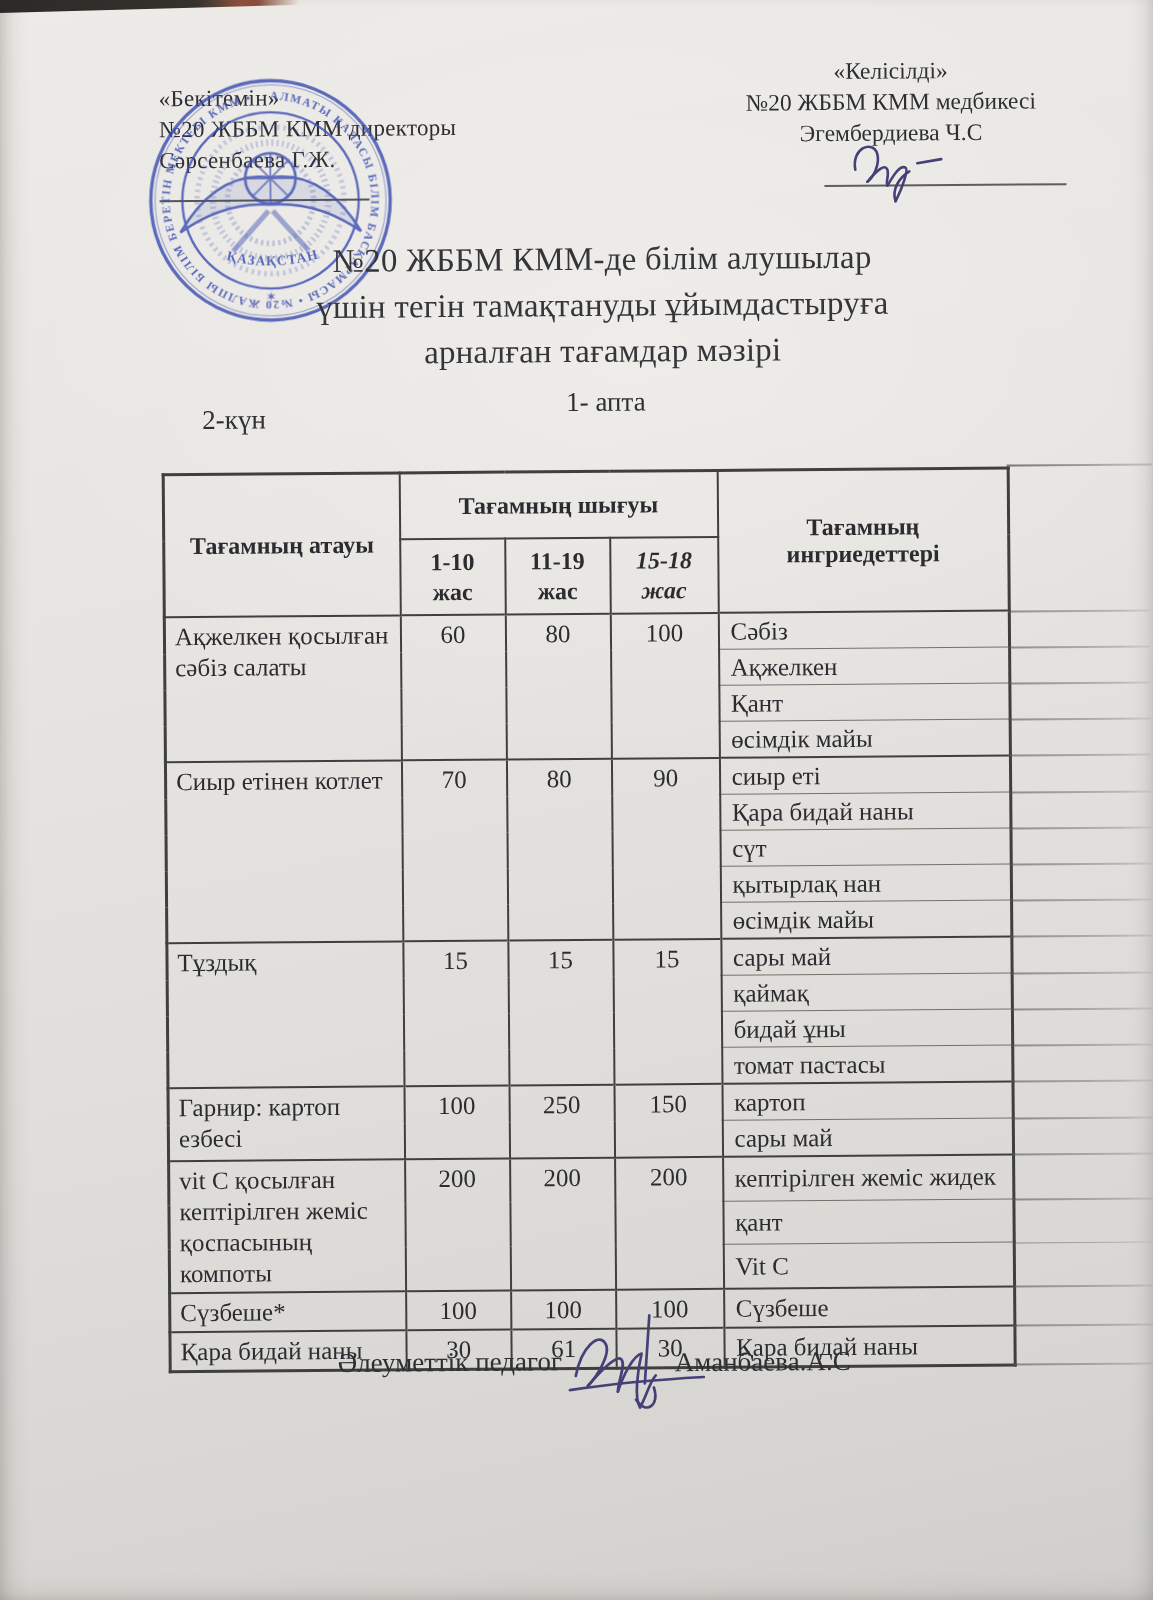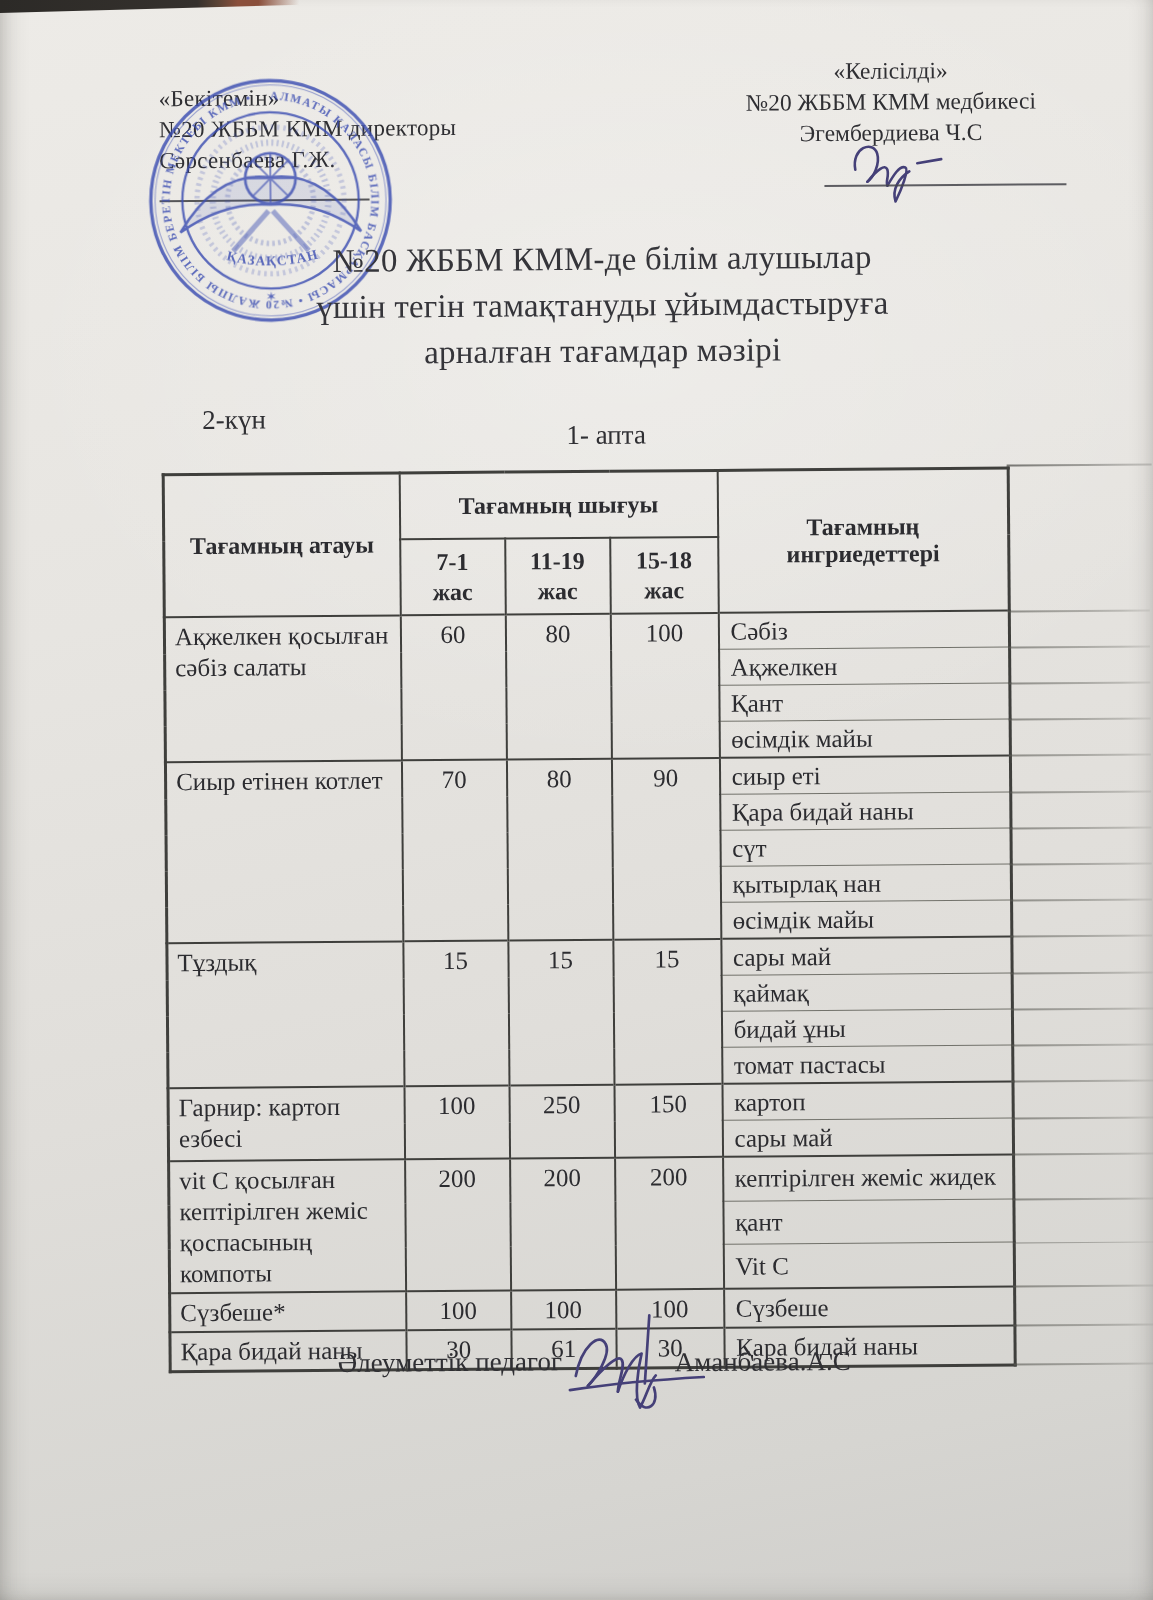--- a/index.html
+++ b/index.html
@@ -30,33 +30,33 @@
   .sig-line{position:absolute;height:2px;background:#3c3c40;opacity:.85;}
   .approve-line{left:163px;top:197px;width:210px;}
   .agree-line{left:828px;top:187px;width:242px;background:#44444a;}
 
   .stamp{position:absolute;left:148px;top:72px;width:252px;height:252px;opacity:.82;filter:blur(.35px);}
 
   
   .doc-title{position:absolute;left:175px;top:236px;width:860px;text-align:center;
     font-size:33px;line-height:46px;color:#35353a;letter-spacing:.2px;}
   .day-label{position:absolute;left:204px;top:402px;font-size:27px;}
-  .week-label{position:absolute;left:568px;top:420px;font-size:27px;}
+  .week-label{position:absolute;left:568px;top:387px;font-size:27px;}
 
   
   .table-wrap{position:absolute;left:163px;top:470px;width:845px;}
   table.menu{border-collapse:collapse;table-layout:fixed;width:845px;
     font-size:25px;color:#2c2c30;}
   table.menu th,table.menu td{overflow:visible;}
   table.menu{border:3px solid #3f3f3c;}
   th{font-weight:bold;font-size:24px;text-align:center;vertical-align:middle;padding:2px 14px;}
   th.dish-head{border-right:2px solid #3f3f3c;}
   th.yield-head{border-bottom:2px solid #3f3f3c;height:60px;border-right:2px solid #3f3f3c;}
   th.age-head{border-right:2px solid #3f3f3c;height:70px;line-height:30px;padding:2px 16px;}
-  th.age-head:nth-child(3){border-right:2px solid #3f3f3c;}
+  th.age-head:nth-child(3){border-right:2px solid #3f3f3c;font-style:italic;}
   th.ing-head{position:relative;}
   thead{border-bottom:2.5px solid #3f3f3c;}
   td.cell-dish{vertical-align:top;text-align:left;padding:3px 6px 3px 9px;line-height:31px;
     border-right:2px solid #3f3f3c;}
   td.cell-portion{vertical-align:top;text-align:center;padding-top:4px;
     border-right:2px solid #3f3f3c;line-height:30px;}
   td.cell-ing{position:relative;text-align:left;padding:1px 6px 1px 11px;height:33px;line-height:30px;
     border-bottom:1.6px solid #72726b;}
   tr.group-start td{border-top:2.5px solid #3f3f3c;}
   
@@ -149,21 +149,21 @@
           <col style="width:108px">
             <col style="width:291px">
         </colgroup>
         <thead>
           <tr>
             <th class="dish-head" rowspan="2">Тағамның атауы</th>
             <th class="yield-head" colspan="3">Тағамның шығуы</th>
             <th class="ing-head" rowspan="2">Тағамның ингриедеттері</th>
           </tr>
           <tr>
-            <th class="age-head">7-1 жас</th>
+            <th class="age-head">1-10 жас</th>
             <th class="age-head">11-19 жас</th>
             <th class="age-head">15-18 жас</th>
           </tr>
         </thead>
         <tbody>
             <tr class="group-start">
               <td class="cell-dish" rowspan="4">Ақжелкен қосылған сәбіз салаты</td>
               <td class="cell-portion" rowspan="4">60</td>
               <td class="cell-portion" rowspan="4">80</td>
               <td class="cell-portion" rowspan="4">100</td>

